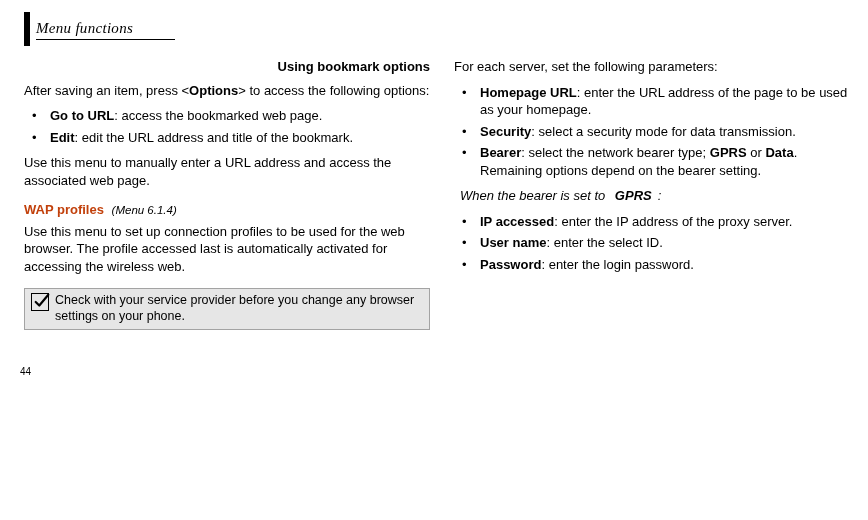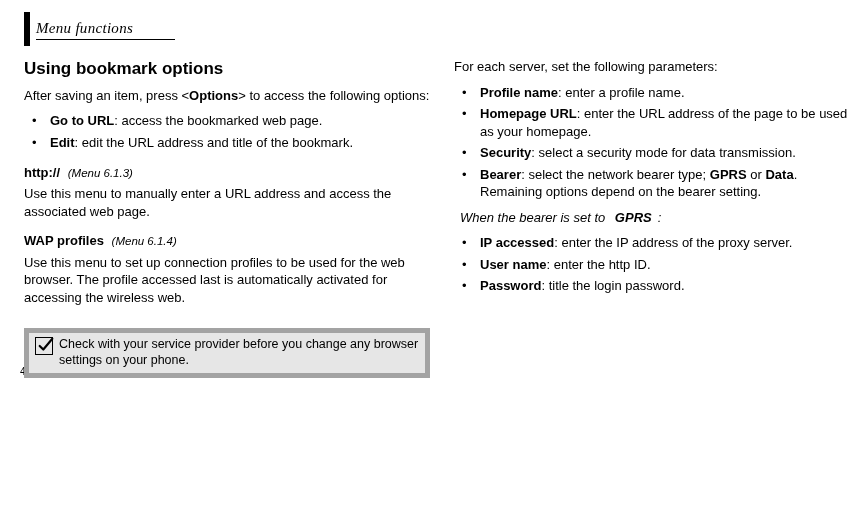--- a/index.html
+++ b/index.html
@@ -58,36 +58,37 @@
     bottom: 24px;
     display: flex;
     gap: 24px;
   }
   .col {
     flex: 1 1 0;
     min-width: 0;
   }
   h3.section {
     font-weight: bold;
-    font-size: 17px;
+    font-size: 13px;
     margin: 0 0 6px 0;
+    text-align: right;
   }
   .section-inline {
     margin: 12px 0 4px 0;
   }
   .section-inline .lead {
     font-weight: bold;
   }
   .section-inline .menu-ref {
     font-style: italic;
     font-size: 11.5px;
     margin-left: 4px;
   }
   .wap-title .lead {
-    color: #000000;
+    color: #c2410c;
     font-weight: bold;
   }
   p {
     margin: 0 0 8px 0;
   }
   ul.bullets {
     list-style: none;
     margin: 2px 0 8px 0;
     padding: 0;
   }
@@ -102,24 +103,24 @@
     left: 8px;
     top: 0;
     color: #000;
   }
   .term { font-weight: bold; }
   .term-inline { font-weight: bold; }
   
   .note-box {
     display: flex;
     align-items: flex-start;
-    border: 5px solid #a3a3a3;
+    border: 1px solid #a3a3a3;
     background: #e6e6e6;
     padding: 4px 6px;
-    margin-top: 22px;
+    margin-top: 13px;
   }
   .note-icon {
     width: 18px;
     height: 18px;
     border: 1.5px solid #000;
     box-sizing: border-box;
     margin-right: 6px;
     position: relative;
     flex: 0 0 auto;
     background: #e6e6e6;
@@ -161,24 +162,20 @@
 
       <ul class="bullets">
         <li>
           <span class="term">Go to URL</span><span>: access the bookmarked web page.</span>
         </li>
         <li>
           <span class="term">Edit</span><span>: edit the URL address and title of the bookmark.</span>
         </li>
       </ul>
 
-      <div class="section-inline">
-        <span class="lead">http://</span>
-        <span class="menu-ref">(Menu 6.1.3)</span>
-      </div>
       <p>Use this menu to manually enter a URL address and access the associated web page.</p>
 
       <div class="section-inline wap-title">
         <span class="lead">WAP profiles</span>
         <span class="menu-ref">(Menu 6.1.4)</span>
       </div>
       <p>Use this menu to set up connection profiles to be used for the web browser. The profile accessed last is automatically activated for accessing the wireless web.</p>
 
       <div class="note-box">
         <div class="note-icon">
@@ -190,45 +187,42 @@
       </div>
 
     </div>
 
     <div class="col">
 
       <p>For each server, set the following parameters:</p>
 
       <ul class="bullets">
         <li>
-          <span class="term">Profile name</span><span>: enter a profile name.</span>
-        </li>
-        <li>
           <span class="term">Homepage URL</span><span>: enter the URL address of the page to be used as your homepage.</span>
         </li>
         <li>
           <span class="term">Security</span><span>: select a security mode for data transmission.</span>
         </li>
         <li>
           <span class="term">Bearer</span><span>: select the network bearer type; </span><span class="term-inline">GPRS</span><span> or </span><span class="term-inline">Data</span><span>. Remaining options depend on the bearer setting.</span>
         </li>
       </ul>
 
       <p>
         <span class="ital">When the bearer is set to </span><span class="term-inline ital">GPRS</span><span class="ital">:</span>
       </p>
 
       <ul class="bullets">
         <li>
           <span class="term">IP accessed</span><span>: enter the IP address of the proxy server.</span>
         </li>
         <li>
-          <span class="term">User name</span><span>: enter the http ID.</span>
-        </li>
-        <li>
-          <span class="term">Password</span><span>: title the login password.</span>
+          <span class="term">User name</span><span>: enter the select ID.</span>
+        </li>
+        <li>
+          <span class="term">Password</span><span>: enter the login password.</span>
         </li>
       </ul>
 
     </div>
 
   </div>
 </div>
 
 </body></html>

